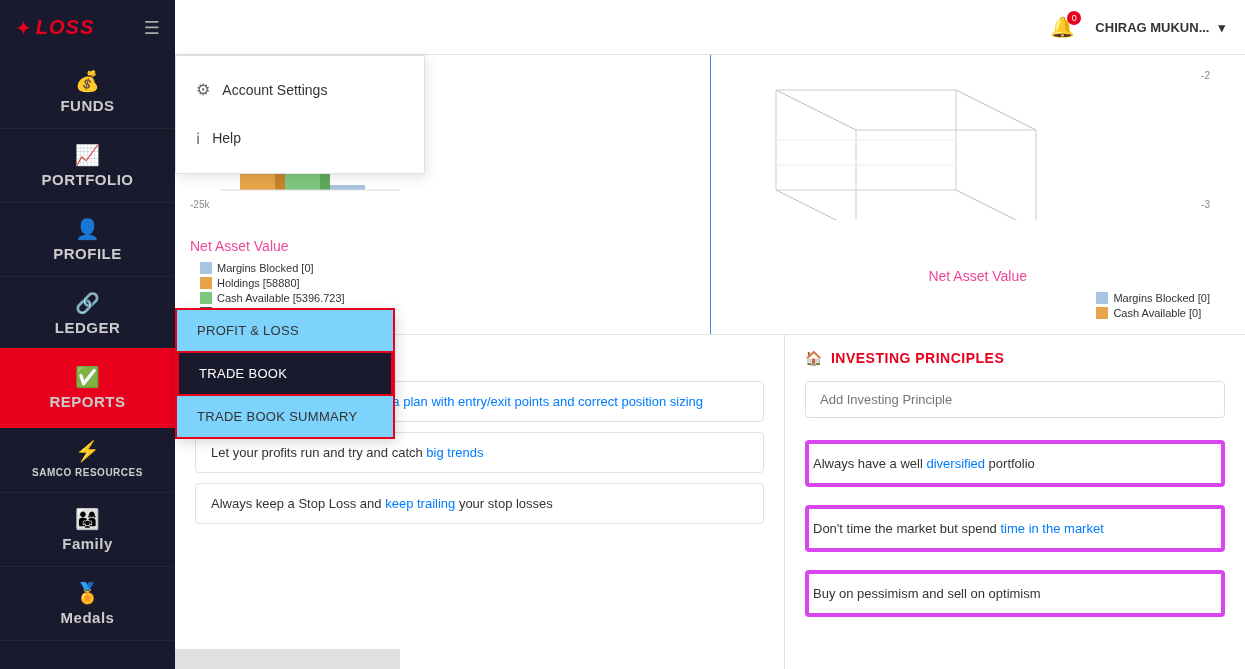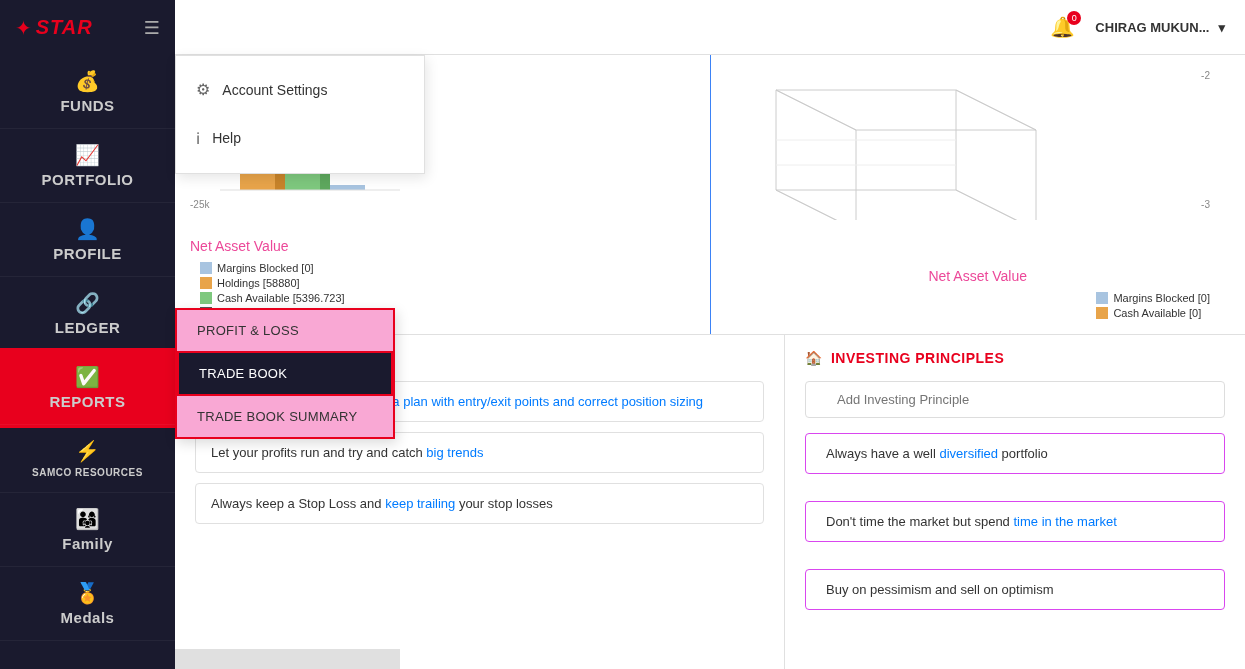--- a/index.html
+++ b/index.html
@@ -173,48 +173,48 @@
       border: 1px solid #e0e0e0;
       border-radius: 4px;
       margin-bottom: 10px;
       font-size: 13px;
       color: #333;
       cursor: pointer;
     }
 
     .add-principle-input {
       width: 100%;
-      padding: 10px 31px;
+      padding: 10px 14px;
       border: 1px solid #ddd;
       border-radius: 4px;
       font-size: 13px;
       color: #aaa;
-      margin-bottom: 15px;
+      margin-bottom: 22px;
       outline: none;
       cursor: text;
     }
 
     .principle-item {
-      padding: 12px 20px;
-      border: 1px solid #d946ef;
+      padding: 12px 4px;
+      border: 4px solid #d946ef;
       border-radius: 4px;
-      margin-bottom: 27px;
+      margin-bottom: 18px;
       font-size: 13px;
       color: #333;
       cursor: pointer;
     }
     .principle-item span.blue { color: #007bff; }
 
     
     .dropdown-menu {
       position: absolute;
       left: 175px;
       top: 310px;
       width: 220px;
-      background: #f9a8d4;
+      background: #7dd3fc;
       border: 1px solid #e0e0e0;
       box-shadow: 2px 4px 12px rgba(0,0,0,0.15);
       z-index: 100;
     }
     .dropdown-item {
       padding: 13px 20px;
       font-size: 13px;
       color: #333;
       cursor: pointer;
       font-weight: 500;
@@ -266,21 +266,21 @@
       letter-spacing: 0.5px;
     }
   </style>
 </head>
 <body>
 
 <div class="sidebar">
   <div class="sidebar-logo">
     <div style="display:flex;align-items:center;">
       <span style="color:#e8001d;font-size:20px;margin-right:4px;">✦</span>
-      <span style="color:#e8001d;font-size:20px;font-weight:900;font-style:italic;letter-spacing:1px;">STAR</span>
+      <span style="color:#e8001d;font-size:20px;font-weight:900;font-style:italic;letter-spacing:1px;">LOSS</span>
     </div>
     <span style="color:#aaa;font-size:18px;cursor:pointer;">☰</span>
   </div>
 
   <div class="sidebar-item">
     <span class="icon">💰</span>
     <span class="label">FUNDS</span>
   </div>
   <div class="sidebar-item">
     <span class="icon">📈</span>

